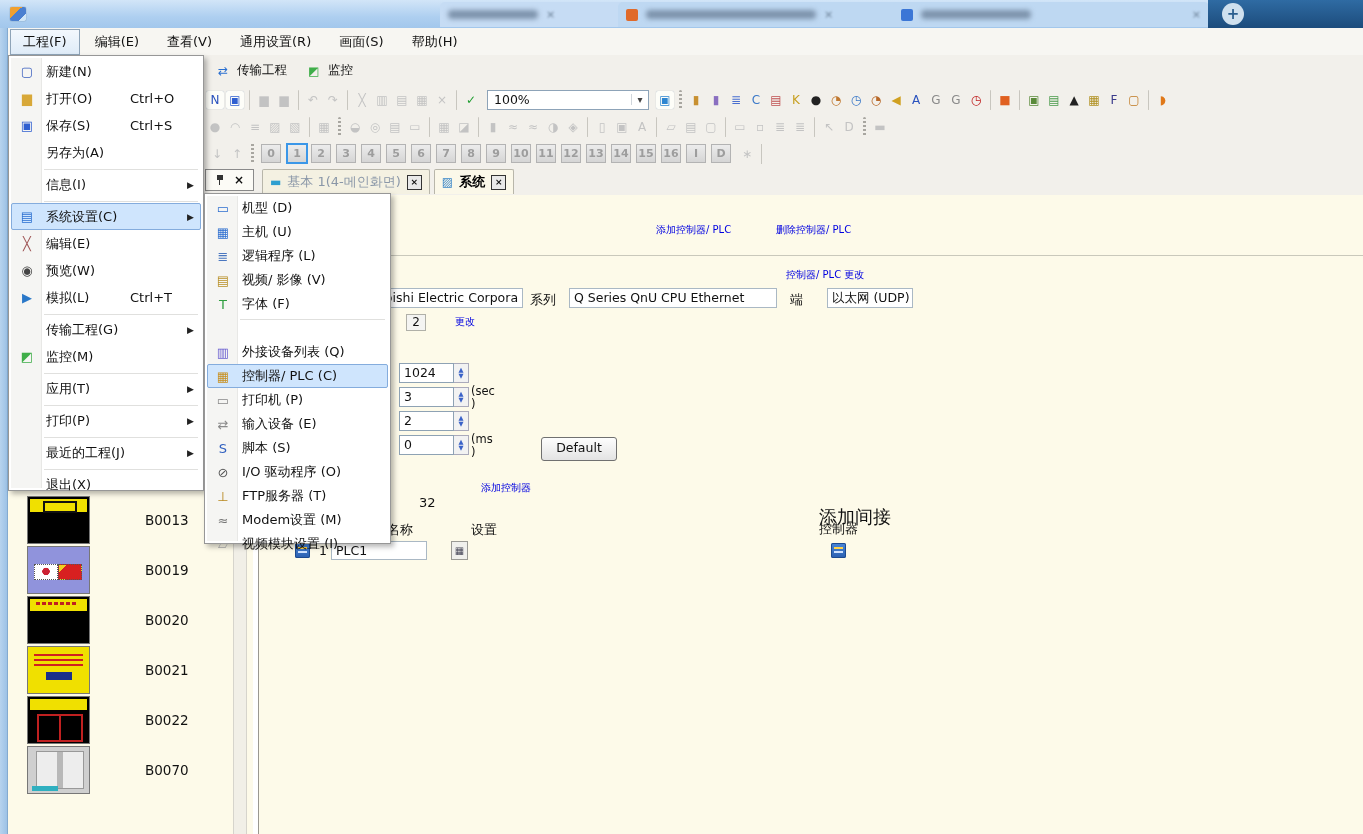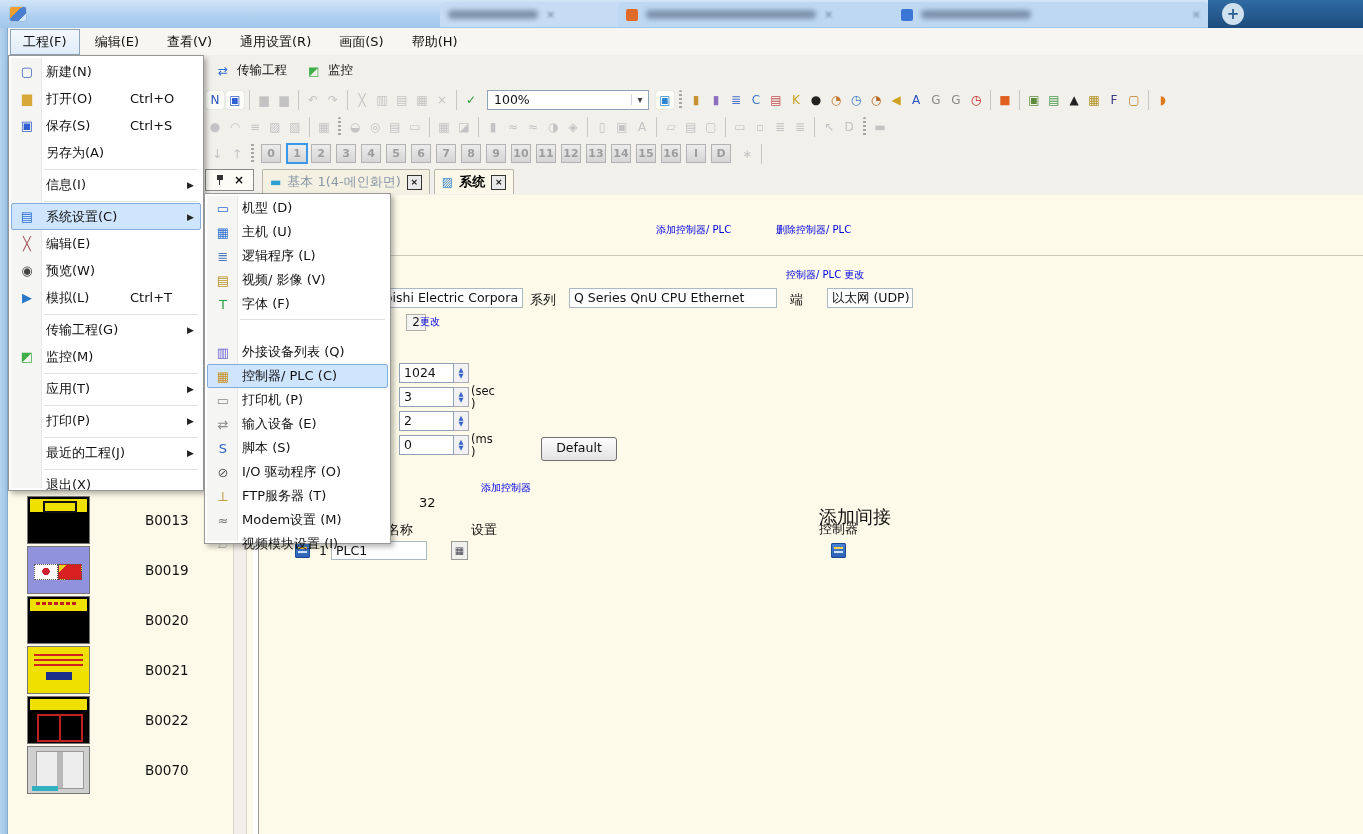--- a/index.html
+++ b/index.html
@@ -383,21 +383,21 @@
   <div class="hline" style="top:60px;"></div>
   <span class="link abs" style="left:527px;top:73px;">控制器/ PLC 更改</span>
 
   <div class="field" style="left:87px;top:93px;width:177px;">Mitsubishi Electric Corpora</div>
   <span class="lab" style="left:271px;top:96px;">系列</span>
   <div class="field" style="left:310px;top:93px;width:208px;">Q Series QnU CPU Ethernet</div>
   <span class="lab" style="left:531px;top:96px;">端</span>
   <div class="field" style="left:568px;top:93px;width:86px;">以太网 (UDP)</div>
 
   <div class="smallbox" style="left:147px;top:119px;">2</div>
-  <span class="link abs" style="left:161px;top:120px;text-align:center;">更改</span>
+  <span class="link abs" style="left:196px;top:120px;text-align:center;">更改</span>
 
   <div class="spinrow" style="left:140px;top:168px;">
     <span class="spinval">1024</span>
     <span class="spinbtns">
         <span>▲</span>
         <span>▼</span>
       </span>
   </div>
   <div class="spinrow" style="left:140px;top:192px;">
     <span class="spinval">3</span>

